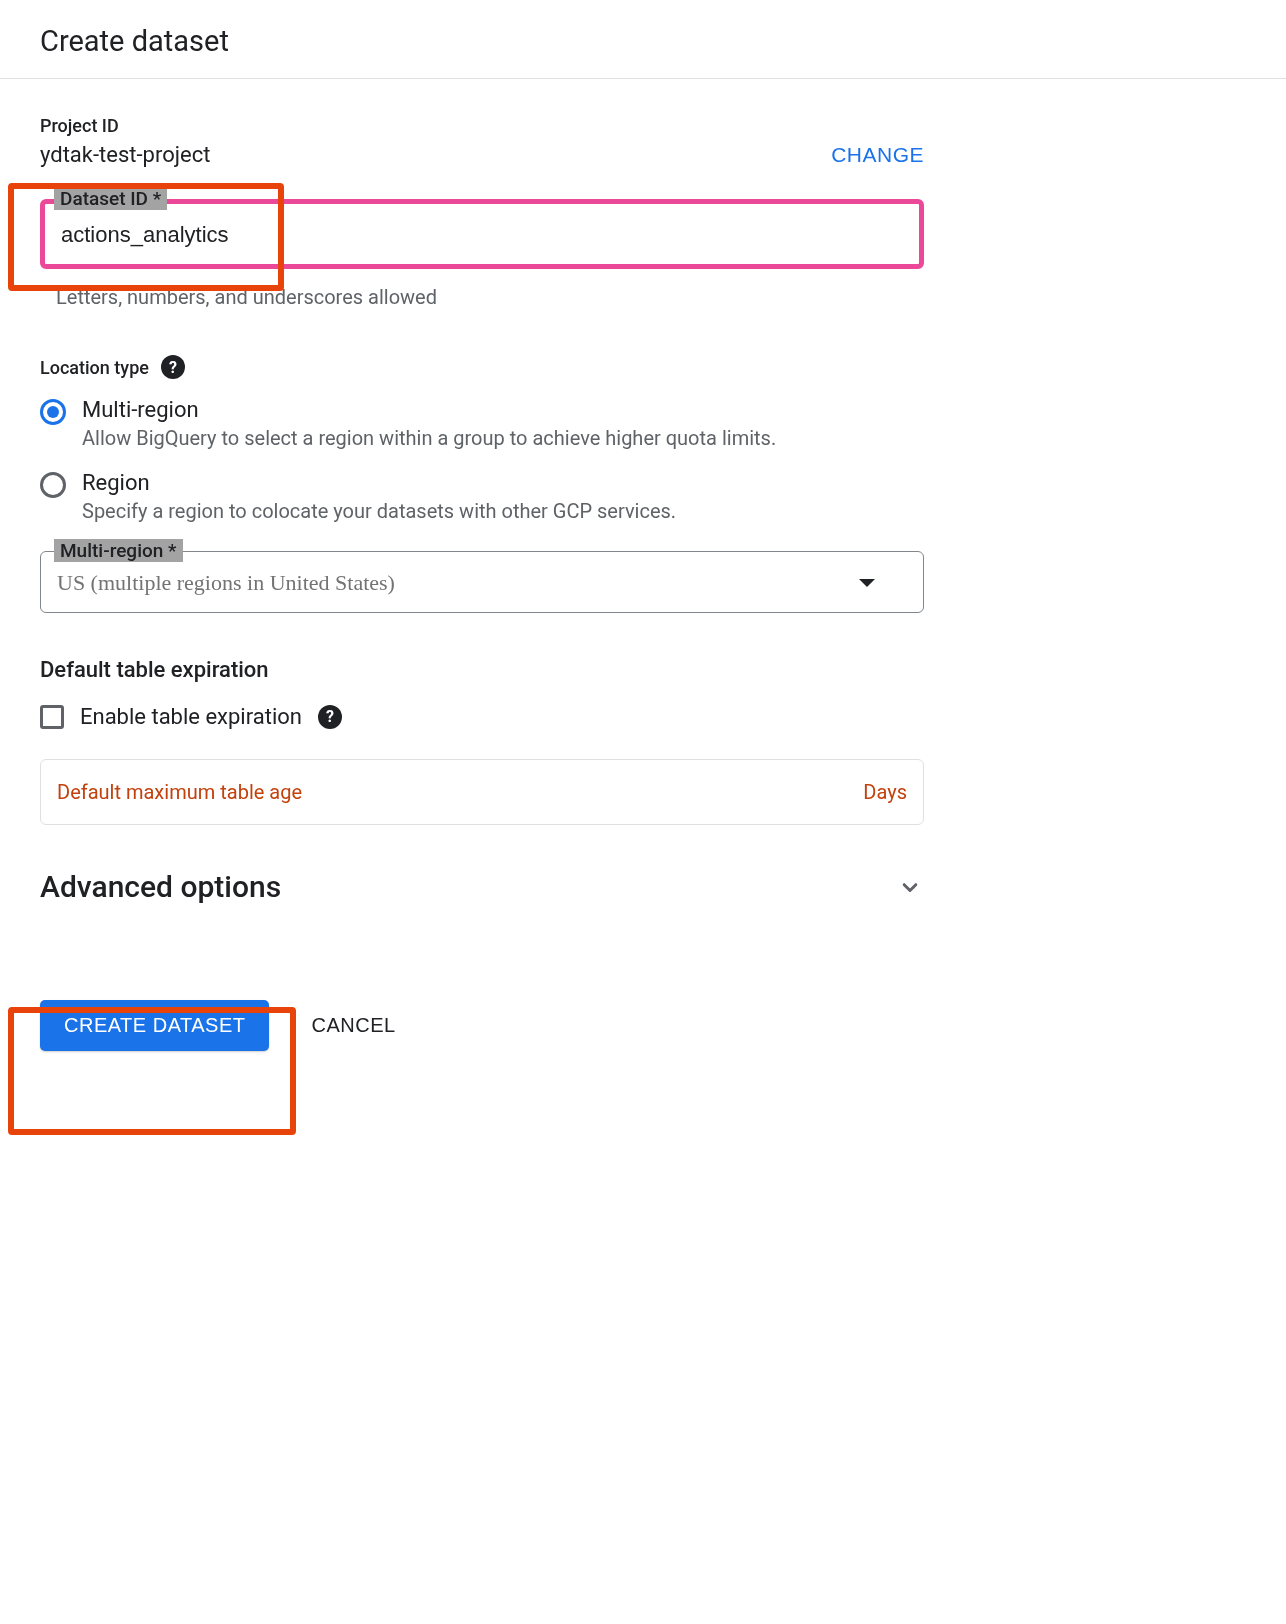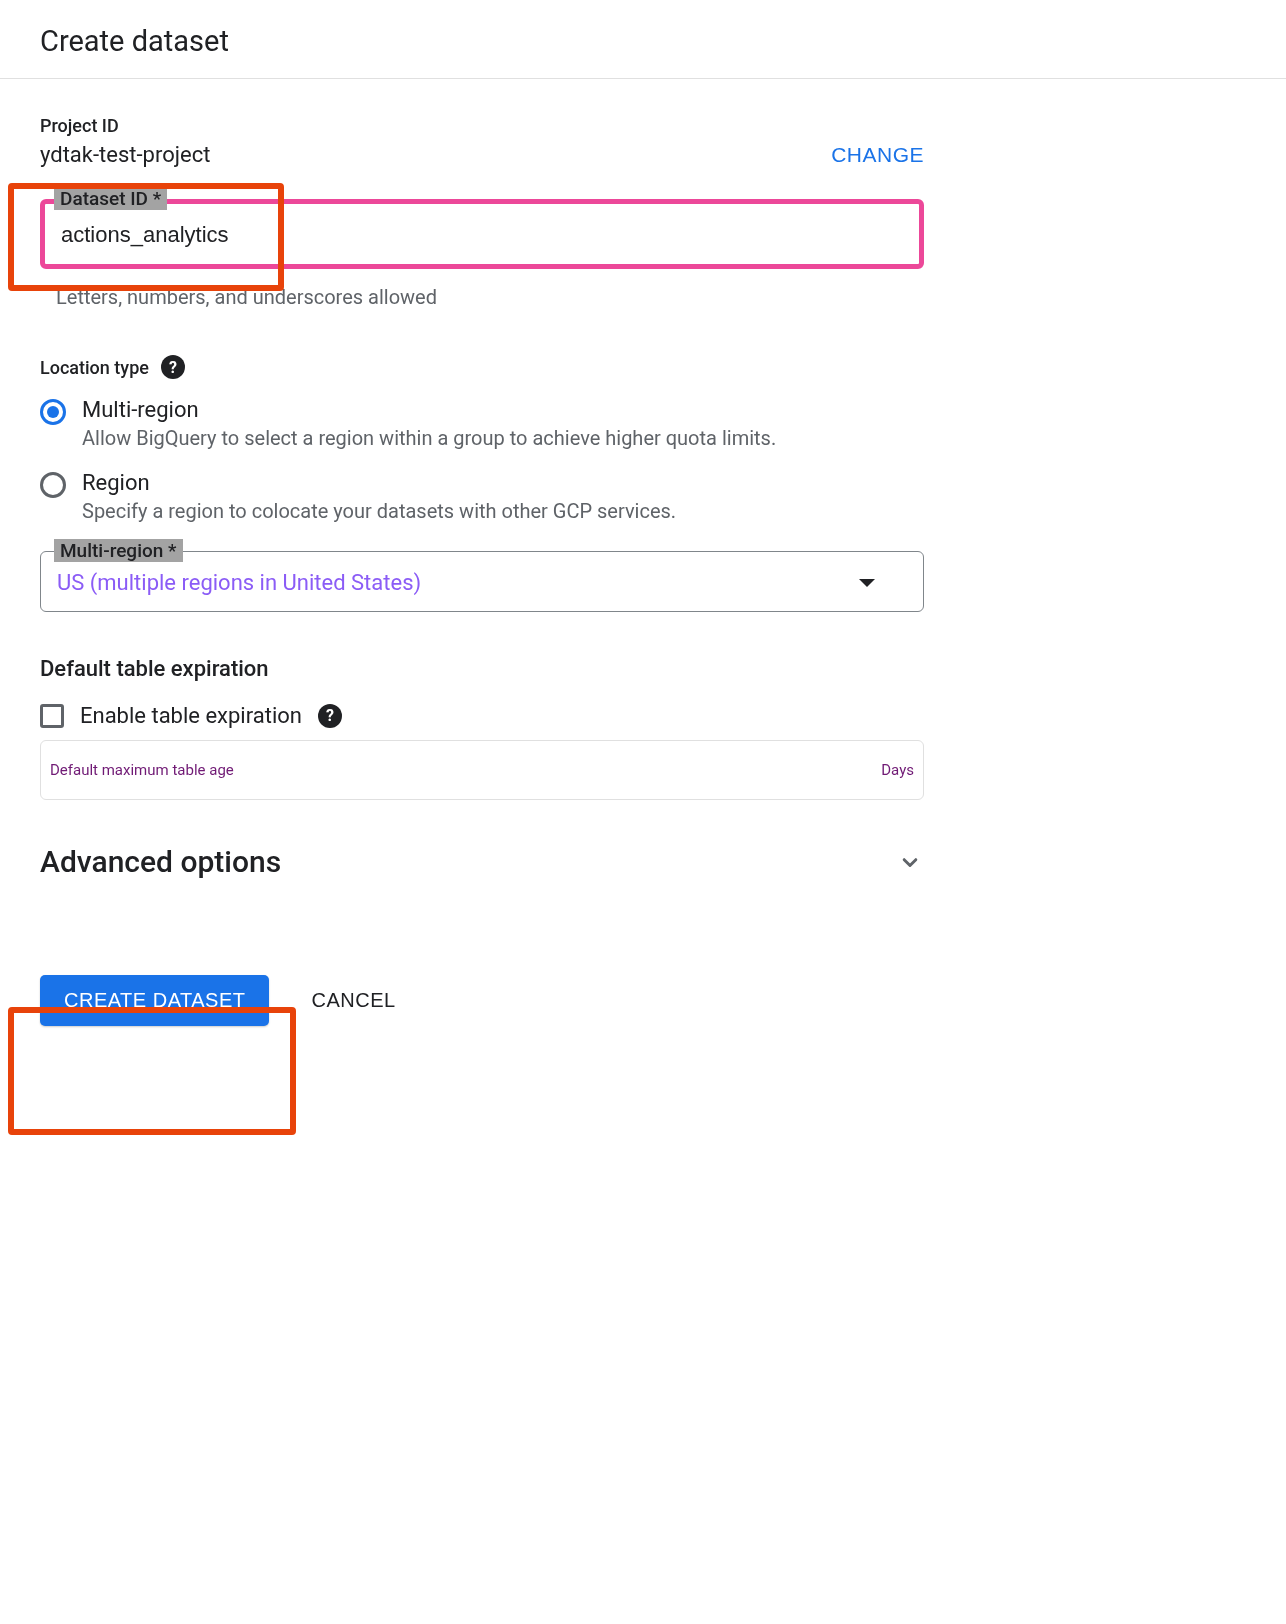--- a/index.html
+++ b/index.html
@@ -153,65 +153,66 @@
     .select-wrap {
       position: relative;
       margin-top: 28px;
     }
     .select-box {
       width: 100%;
       font-size: 22px;
       padding: 18px 48px 16px 16px;
       border: 1px solid #80868b;
       border-radius: 6px;
-      color: #8b5cf6;
+      color: #737373;
       background: #fff;
       cursor: pointer;
       display: flex;
       align-items: center;
       justify-content: space-between;
+      font-family: Liberation Serif, serif;
     }
     .caret-down {
       width: 0; height: 0;
       border-left: 8px solid transparent;
       border-right: 8px solid transparent;
       border-top: 8px solid #202124;
     }
     .exp-head {
       font-size: 22px;
       font-weight: 500;
       margin-top: 44px;
       margin-bottom: 22px;
     }
     .check-row {
       display: flex;
       align-items: center;
       gap: 16px;
-      margin-bottom: 12px;
+      margin-bottom: 30px;
     }
     .checkbox {
       width: 24px;
       height: 24px;
       border: 3px solid #5f6368;
       border-radius: 3px;
       cursor: pointer;
     }
     .check-label {
       font-size: 22px;
       color: #202124;
     }
     .disabled-input {
       width: 100%;
       border: 1px solid #e0e0e0;
       border-radius: 6px;
-      padding: 20px 9px;
+      padding: 20px 16px;
       display: flex;
       justify-content: space-between;
-      font-size: 15px;
-      color: #701a75;
+      font-size: 20px;
+      color: #c2410c;
       background: #fff;
     }
     .adv-row {
       display: flex;
       justify-content: space-between;
       align-items: center;
       margin-top: 44px;
       cursor: pointer;
       gap: 40px;
     }

